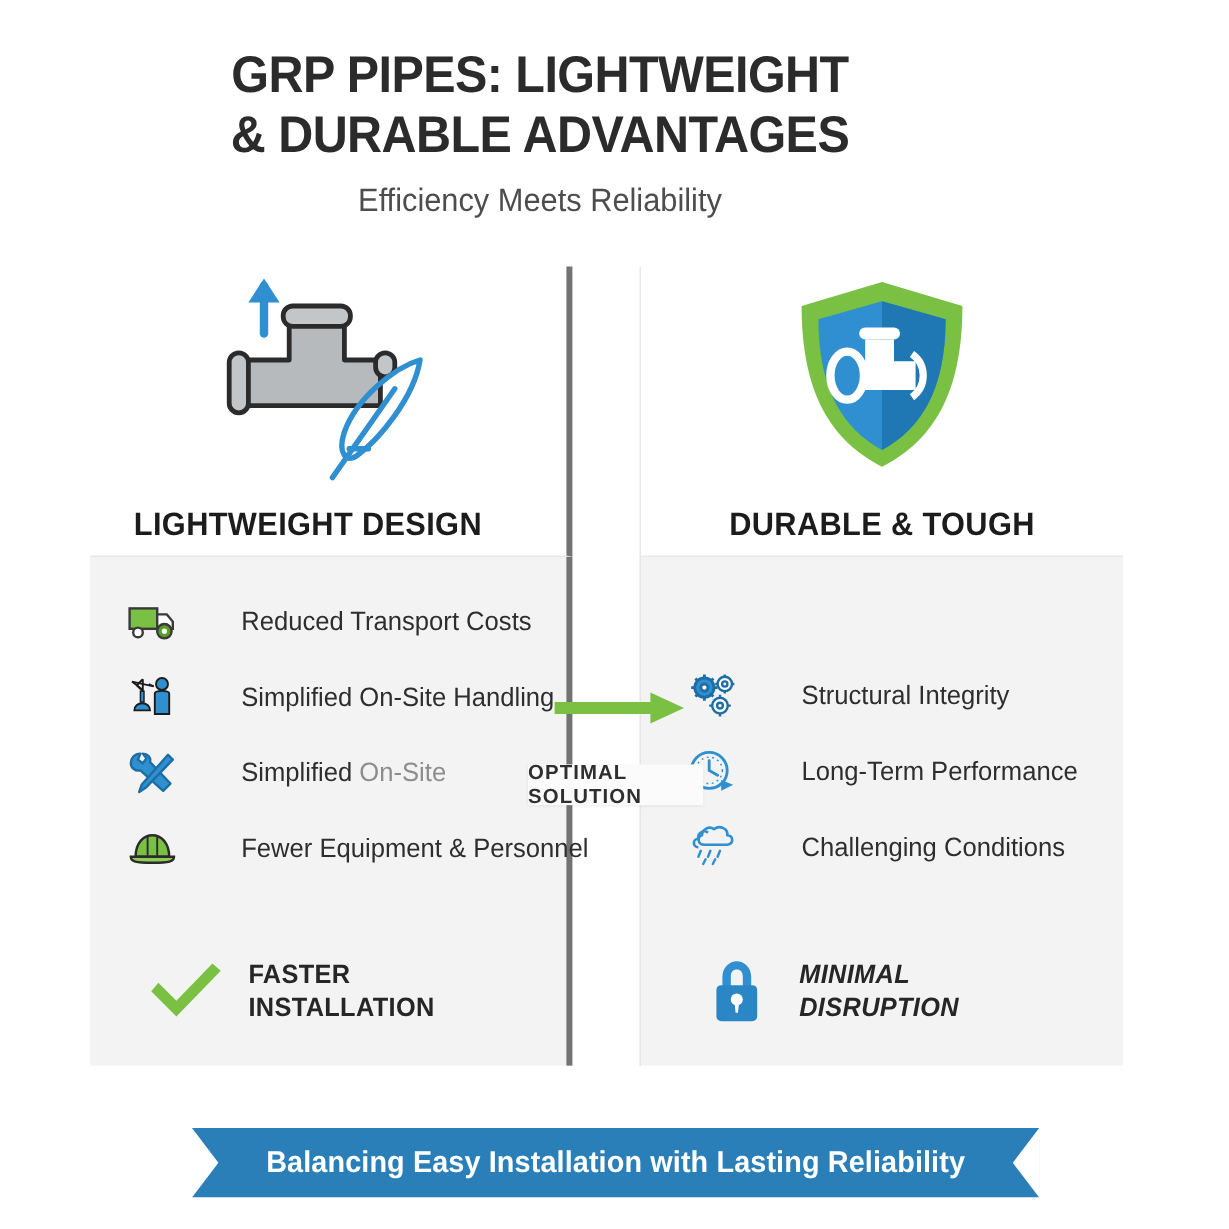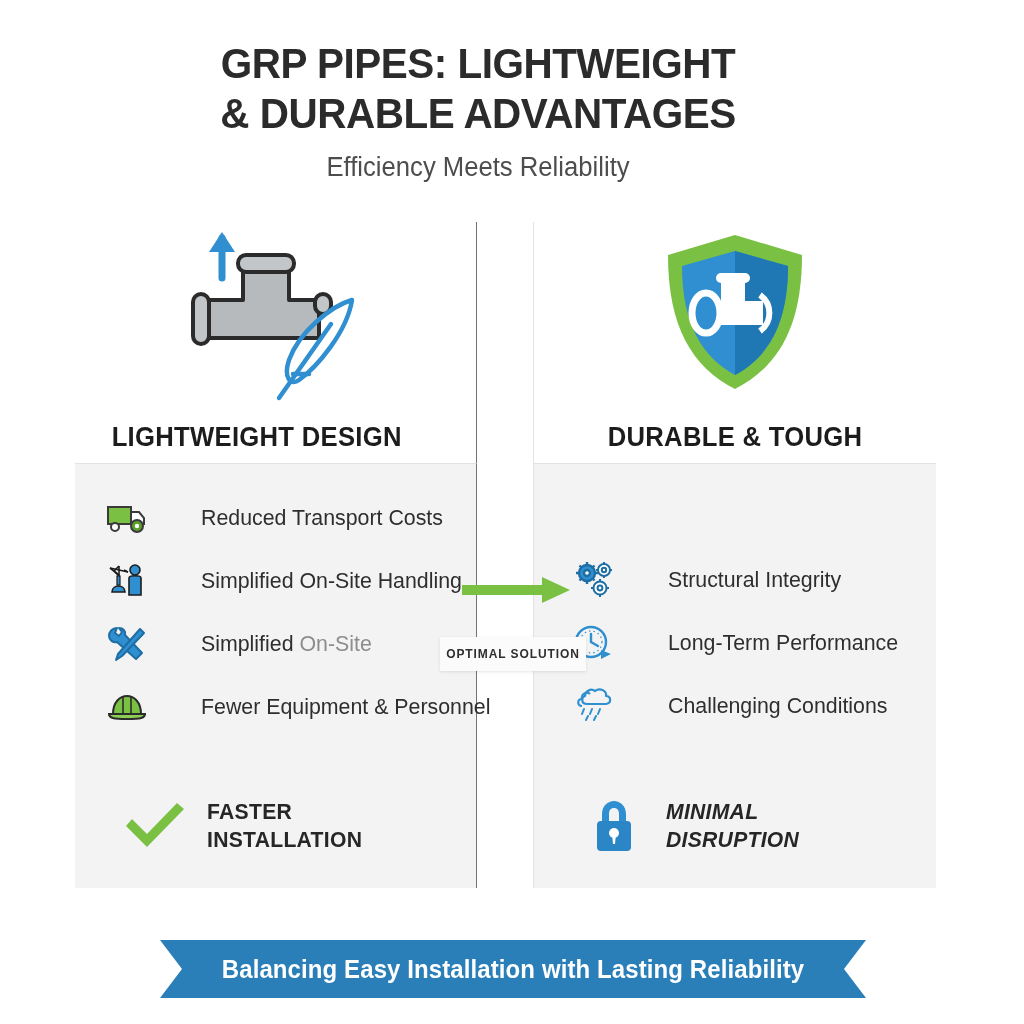--- a/index.html
+++ b/index.html
@@ -6,21 +6,21 @@
   body{
     width:1024px;height:1024px;
     background:#ffffff;
     font-family:"Liberation Sans", sans-serif;
     overflow:hidden;
     position:relative;
   }
   .stage{position:absolute;inset:0;}
 
   
-  .header{position:absolute;left:0;top:38px;width:900px;text-align:center;padding-left:28px;}
+  .header{position:absolute;left:0;top:38px;width:900px;text-align:center;}
   .title{
     font-size:43px;line-height:50px;font-weight:bold;color:#2b2b2b;
     letter-spacing:-0.5px;margin:0;transform:scaleX(.94);
   }
   .subtitle{
     font-size:27px;color:#4d4d4d;margin-top:14px;font-weight:400;
     transform:scaleX(.95);
   }
 
   
@@ -29,21 +29,21 @@
   .col.left{left:0;width:402px;}
   .col.right{left:458px;width:403px;}
 
   .col-top{
     height:241px;background:#ffffff;position:relative;
     border-bottom:1px solid #e2e2e2;
   }
   .col-bottom{
     height:424px;background:#f3f3f3;position:relative;
   }
-  .col.left .col-top,.col.left .col-bottom{border-right:1px solid #737373;}
+  .col.left .col-top,.col.left .col-bottom{border-right:5px solid #737373;}
   .col.right .col-top,.col.right .col-bottom{border-left:1px solid #e3e3e3;}
 
   .hero-icon{position:absolute;left:0;right:0;top:6px;height:175px;
     display:flex;align-items:center;justify-content:center;}
   .col-head{
     position:absolute;left:0;right:0;bottom:10px;text-align:center;
     font-size:27px;font-weight:bold;color:#1c1c1c;letter-spacing:.3px;
     transform:scaleX(.95);
   }
   .col.left .col-head{text-align:left;padding-left:28px;}
@@ -62,21 +62,21 @@
   .col.left .callout{padding-left:42px;}
   .col.right .callout{padding-left:42px;font-style:italic;}
   .cico{width:76px;flex:none;display:flex;align-items:center;justify-content:center;}
   .ctext{font-size:22px;font-weight:bold;color:#262626;line-height:28px;margin-left:14px;letter-spacing:.3px;transform:scaleX(.96);transform-origin:left;}
 
   
   .arrow-wrap{position:absolute;left:462px;top:575px;width:110px;height:30px;}
   .badge{
     position:absolute;left:440px;top:637px;width:146px;height:34px;
     background:#fbfbfb;display:flex;align-items:center;justify-content:center;
-    font-size:12px;font-weight:bold;letter-spacing:.9px;color:#2f2f2f;
+    font-size:17px;font-weight:bold;letter-spacing:.9px;color:#2f2f2f;
     box-shadow:0 1px 3px rgba(0,0,0,.10);
   }
 
   
   .ribbon{position:absolute;left:160px;top:940px;width:706px;height:58px;}
   .ribbon svg{display:block;}
   .ribbon-text{
     position:absolute;inset:0;display:flex;align-items:center;justify-content:center;
     color:#ffffff;font-size:25px;font-weight:bold;letter-spacing:.1px;transform:scaleX(.96);
   }

